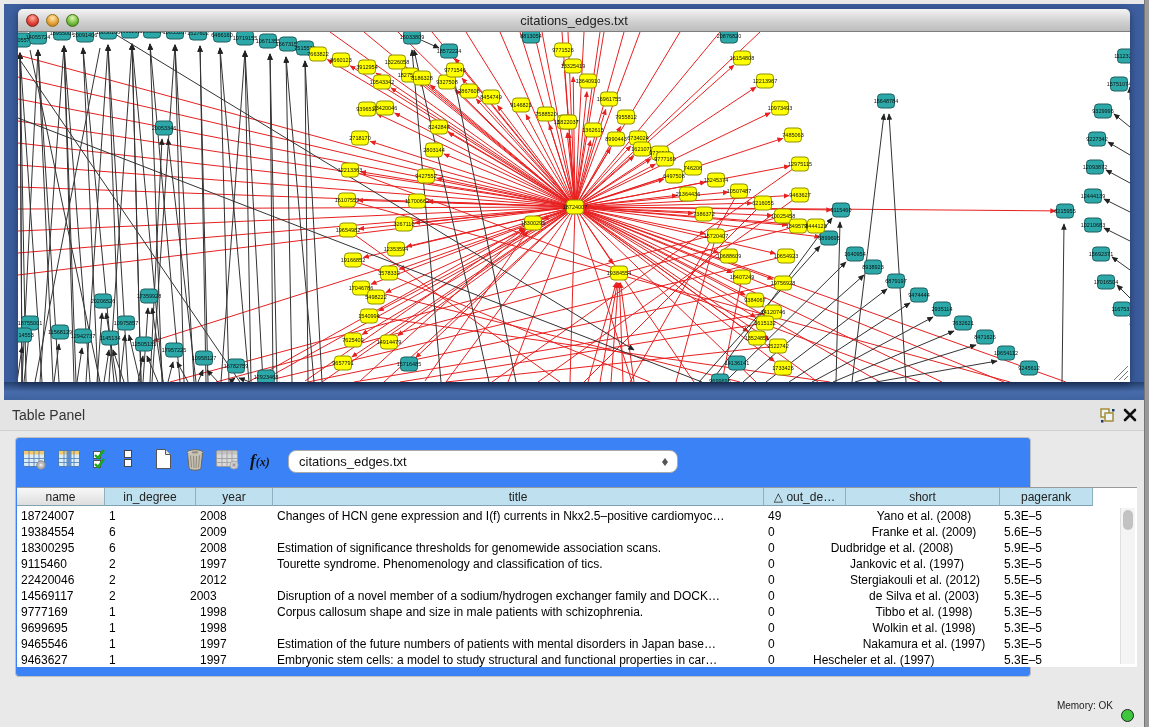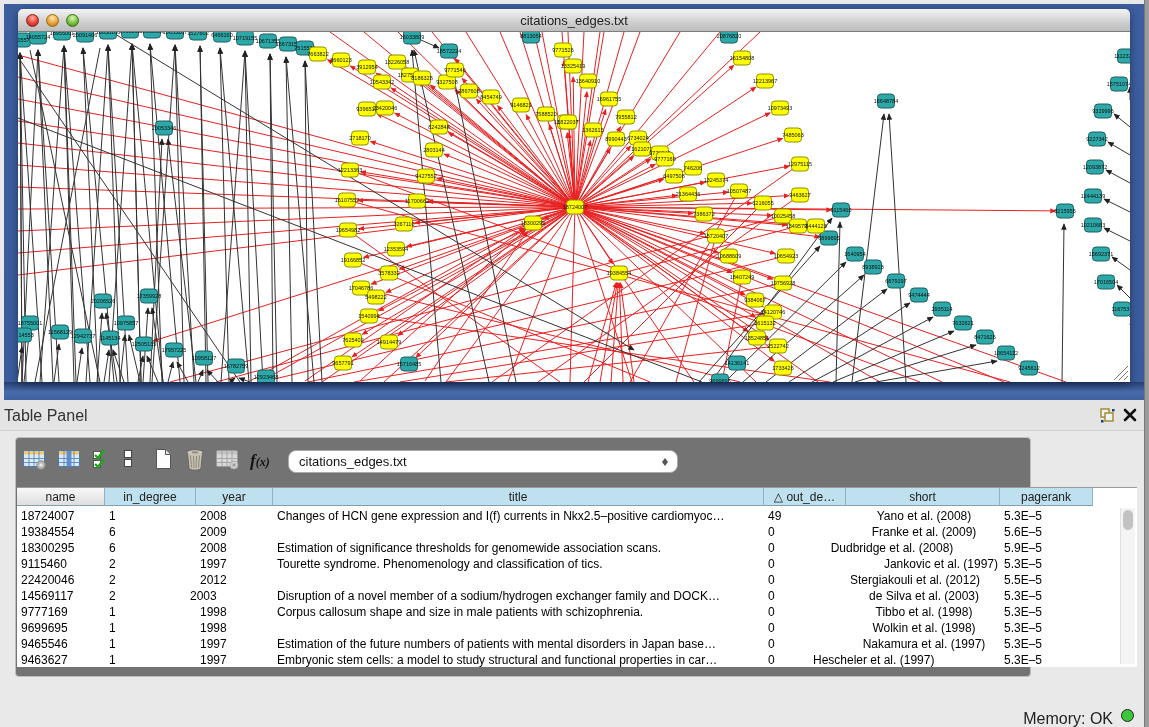--- a/index.html
+++ b/index.html
@@ -7,45 +7,45 @@
 #win{position:absolute;left:18px;top:9px;width:1112px;height:373px;border-radius:5px 5px 0 0;box-shadow:0 2px 8px rgba(0,0,20,.45)}
 #titlebar{position:absolute;left:0;top:0;width:1112px;height:23px;border-radius:5px 5px 0 0;background:linear-gradient(#f4f4f4,#cfcfcf 60%,#bdbdbd);border-bottom:1px solid #7d7d7d}
 #titlebar .t{text-align:center;font-size:13px;color:#222;line-height:23px}
 .tl{position:absolute;top:5px;width:13px;height:13px;border-radius:50%}
 .tl.r{left:8px;background:radial-gradient(circle at 50% 28%,#ffb0a0,#e3443a 55%,#a02018);border:1px solid #8d2018}
 .tl.y{left:28px;background:radial-gradient(circle at 50% 28%,#ffeab0,#e8a33b 55%,#b06d10);border:1px solid #95700d}
 .tl.g{left:48px;background:radial-gradient(circle at 50% 28%,#ddf7b0,#77c043 55%,#3f7f1a);border:1px solid #40700f}
 #canvas{position:absolute;left:0;top:23px;width:1112px;height:350px;background:#fff;overflow:hidden}
 #tp{position:absolute;left:0;top:400px;width:1149px;height:327px;background:#e9e9e9}
 #tph{position:absolute;left:0;top:0;width:1149px;height:31px;background:#e4e4e4;border-bottom:1px solid #d0d0d0;}
-#tph .t{font-size:16px;color:#333;line-height:31px;padding-left:4px}
+#tph .t{font-size:14px;color:#333;line-height:31px;padding-left:12px}
 #float{position:absolute;right:34px;top:8px;width:15px;height:15px}
 #closex{position:absolute;right:12px;top:8px;width:14px;height:14px}
-#panel{position:absolute;left:15px;top:37px;width:1016px;height:240px;background:#737373;border:1px solid #bfbfbf;border-radius:4px}
+#panel{position:absolute;left:15px;top:37px;width:1016px;height:240px;background:#3b82f6;border:1px solid #bfbfbf;border-radius:4px}
 #toolbar{position:absolute;left:6px;top:9px;height:28px;display:flex;align-items:center}
 .tbi{display:inline-block}
 .fx{font-family:"Liberation Serif",serif;font-style:italic;font-weight:bold;font-size:17px;margin:0 8px;color:#111}
 .fx i{font-size:12px}
 #combo{position:absolute;left:272px;top:12px;width:390px;height:23px;background:#fff;border:1px solid #a9a9a9;border-radius:8px;font-size:13px;line-height:21px;padding-left:10px;color:#111}
 #combo .arr{position:absolute;right:8px;top:4px;width:7px;height:14px}
 #combo .arr:before{content:"";position:absolute;top:0;left:0;border:3.5px solid transparent;border-bottom:4.5px solid #555}
 #combo .arr:after{content:"";position:absolute;bottom:0;left:0;border:3.5px solid transparent;border-top:4.5px solid #555}
 #tbl{position:absolute;left:1px;top:49px;width:1120px;height:180px;background:#fff;border-top:1px solid #9a9a9a}
 .hc{position:absolute;top:0;height:18px;background:#bfe0ee;border-right:1px solid #8fb2c2;border-bottom:1px solid #7fa2b2;font-size:12px;color:#222;text-align:center;line-height:18px}
 .hc.first{background:linear-gradient(#f8f8f8,#dedede)}
 #tbody{position:absolute;left:0;top:20px;width:1120px}
 .tr{position:relative;height:16px;font-size:12px;color:#000}
 .tc{position:absolute;top:0;height:16px;line-height:16px;white-space:nowrap;overflow:hidden}
 #vsb{position:absolute;right:2px;top:20px;width:15px;height:156px;background:#f4f4f4;border-left:1px solid #e0e0e0}
 #vsb .th{position:absolute;left:2px;top:2px;width:10px;height:20px;border-radius:5px;background:#c2c2c2}
 #tabs{position:absolute;left:430px;top:277px;height:19px;display:flex;border:1px solid #9a9a9a;border-radius:4px;overflow:hidden;background:#fff}
 .tab{font-size:13px;line-height:19px;padding:0 13px;color:#111;border-right:1px solid #aaa}
 .tab.sel{background:linear-gradient(#a8a8a8,#8c8c8c);color:#fff}
 .tab:last-child{border-right:none}
-#mem{position:absolute;right:36px;top:310px;font-size:16px;color:#222}
+#mem{position:absolute;right:36px;top:300px;font-size:10px;color:#222}
 #memdot{position:absolute;right:15px;top:309px;width:13px;height:13px;border-radius:50%;background:#3ec73e;border:1.5px solid #222}
 #redge{position:absolute;right:0;top:0;width:5px;height:727px;background:#9a9a9a;border-left:1px solid #777}
 </style></head><body>
 <div id="desk"></div>
 <div id="deskbot"></div>
 <div id="win">
   <div id="titlebar">
       <div class="t">citations_edges.txt</div>
     <div class="tl r"></div>
       <div class="tl y"></div>
@@ -698,21 +698,21 @@
             <div class="tc" style="left:751px;width:76px">0</div>
             <div class="tc" style="left:801px;width:148px;text-align:center">Dudbridge et al. (2008)</div>
             <div class="tc" style="left:987px;width:87px">5.9E–5</div>
           </div>
           <div class="tr">
             <div class="tc" style="left:4px;width:82px">9115460</div>
             <div class="tc" style="left:92px;width:85px">2</div>
             <div class="tc" style="left:183px;width:71px">1997</div>
             <div class="tc" style="left:260px;width:485px">Tourette syndrome. Phenomenology and classification of tics.</div>
             <div class="tc" style="left:751px;width:76px">0</div>
-            <div class="tc" style="left:833px;width:148px;text-align:right">Jankovic et al. (1997)</div>
+            <div class="tc" style="left:833px;width:148px;text-align:left">Jankovic et al. (1997)</div>
             <div class="tc" style="left:987px;width:87px">5.3E–5</div>
           </div>
           <div class="tr">
             <div class="tc" style="left:4px;width:82px">22420046</div>
             <div class="tc" style="left:92px;width:85px">2</div>
             <div class="tc" style="left:183px;width:71px">2012</div>
             <div class="tc" style="left:751px;width:76px">0</div>
             <div class="tc" style="left:833px;width:148px;text-align:left">Stergiakouli et al. (2012)</div>
             <div class="tc" style="left:987px;width:87px">5.5E–5</div>
           </div>

